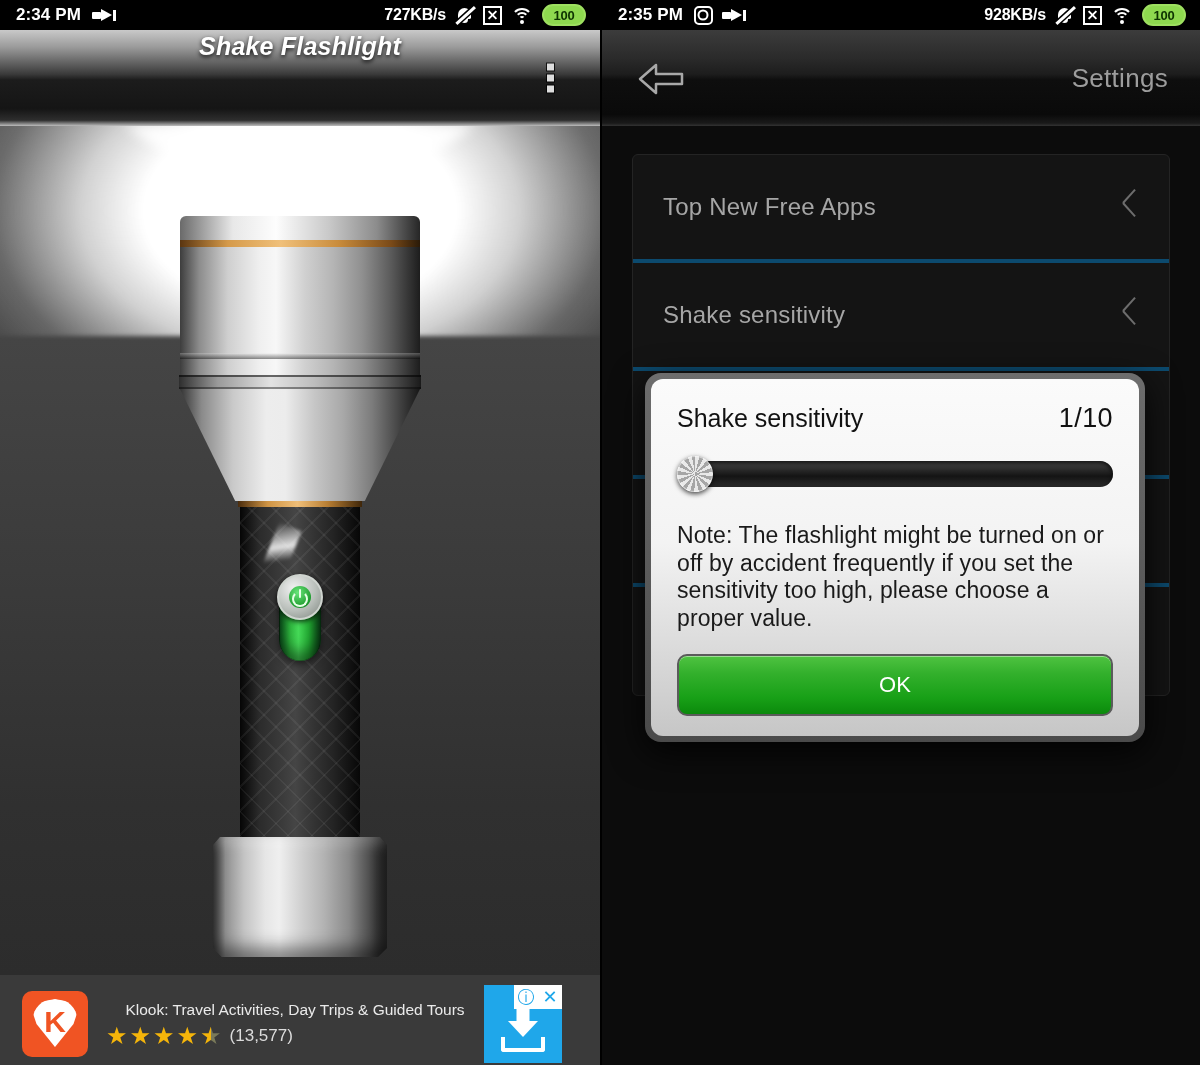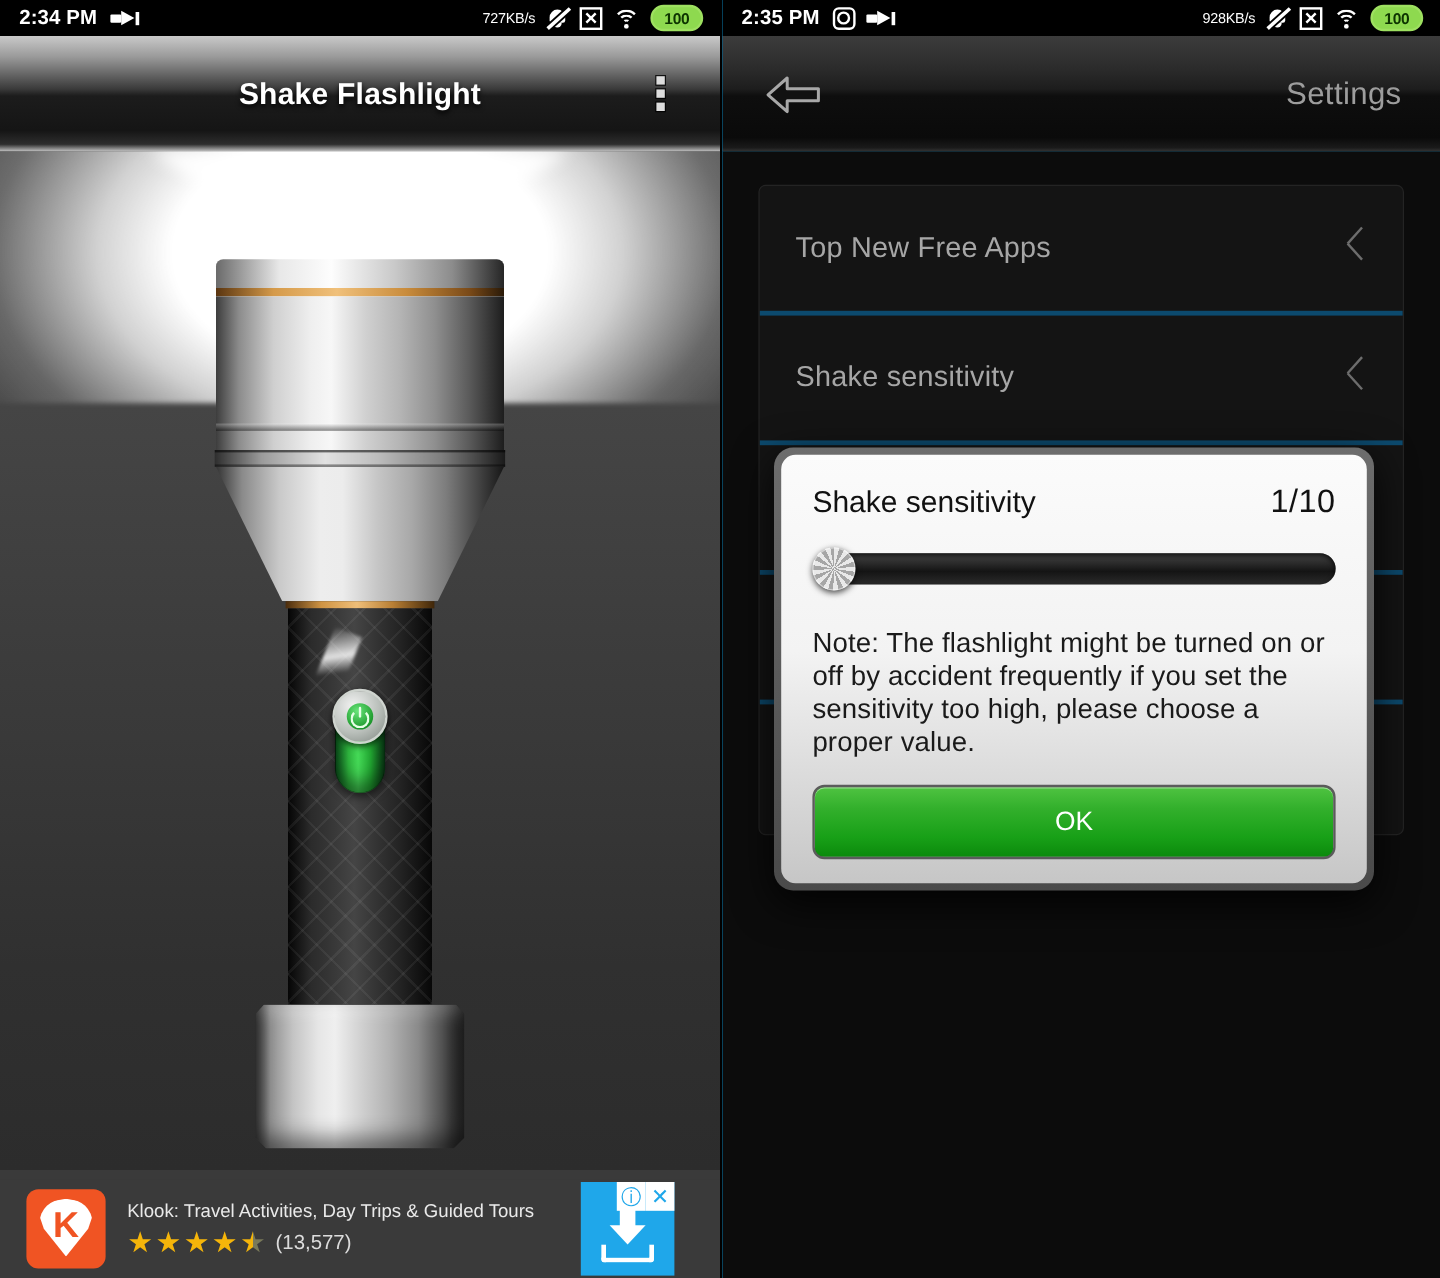--- a/index.html
+++ b/index.html
@@ -7,33 +7,33 @@
     width:1200px; height:1065px;
     background:#000;
     font-family:"Liberation Sans", sans-serif;
     overflow:hidden;
   }
   .screen { position:relative; width:1200px; height:1065px; display:flex; }
 
   
   .panel { position:relative; width:600px; height:1065px; overflow:hidden; }
   .panel-left  { background:#3a3a3a; }
-  .panel-right { background:#0ea5e9; border-left:2px solid #000; }
+  .panel-right { background:#0f172a; border-left:2px solid #000; }
 
   
   .statusbar {
     position:relative; height:30px; background:#000;
     display:flex; align-items:center; padding:0 14px 0 16px;
     color:#fff; z-index:40;
   }
   .sb-time { font-size:17px; font-weight:bold; letter-spacing:.1px; }
   .sb-left-icons { display:flex; align-items:center; gap:9px; margin-left:11px; }
   .sb-spacer { flex:1; }
   .sb-right { display:flex; align-items:center; gap:9px; }
-  .sb-net { font-size:12px; font-weight:normal; letter-spacing:-.2px; }
+  .sb-net { font-size:16px; font-weight:bold; letter-spacing:-.2px; }
 
   .ic { display:inline-block; position:relative; }
   
   .ic-torch { width:24px; height:13px; }
   .ic-torch .bulb {
     position:absolute; left:0; top:3px; width:9px; height:7px; background:#fff; border-radius:1px;
   }
   .ic-torch .cone {
     position:absolute; left:9px; top:0; width:0; height:0;
     border-top:6.5px solid transparent; border-bottom:6.5px solid transparent;
@@ -87,21 +87,21 @@
   .ic-batt {
     width:44px; height:22px; border:2.5px solid #9ee060; border-radius:11px;
     background:#8ed94f; display:flex; align-items:center; justify-content:center;
   }
   .ic-batt span { font-size:13px; font-weight:bold; color:#0d3300; letter-spacing:-.3px; }
 
   
   .app-header {
     position:relative; height:96px;
     background:linear-gradient(to bottom,#c9c9c9 0%,#9a9a9a 18%,#3a3a3a 46%,#1c1c1c 52%,#151515 82%,#2e2e2e 94%,#bdbdbd 100%);
-    display:flex; align-items:center; justify-content:center; z-index:30;
+    display:flex; align-items:flex-start; justify-content:center; z-index:30;font-style:italic;
   }
   .app-title {
     color:#fff; font-size:25px; font-weight:bold;
     text-shadow:0 2px 4px rgba(0,0,0,.9); letter-spacing:.2px;
     margin-top:2px;
   }
   .overflow {
     position:absolute; right:40px; top:50%; transform:translateY(-50%);
     display:flex; flex-direction:column; gap:4px; padding:6px;
   }
@@ -221,21 +221,21 @@
     width:44px; height:48px; background:#fff;
     border-radius:50% 50% 50% 50% / 44% 44% 62% 62%;
     clip-path:polygon(50% 100%, 92% 52%, 100% 30%, 88% 6%, 50% 0, 12% 6%, 0 30%, 8% 52%);
   }
   .ad-icon .k {
     position:absolute; left:50%; top:47%; transform:translate(-50%,-50%);
     font-size:30px; font-weight:bold; color:#f05423; font-family:"Liberation Sans", sans-serif;
   }
   .ad-body { flex:1; padding-left:18px; display:flex; flex-direction:column; gap:5px; min-width:0; }
   .ad-title {
-    color:#eaeaea; font-size:15.5px; white-space:nowrap; overflow:hidden; text-overflow:ellipsis;
+    color:#eaeaea; font-size:15.5px; white-space:nowrap; overflow:hidden; text-overflow:ellipsis;text-align:center;
   }
   .ad-rating { display:flex; align-items:center; gap:2px; }
   .ad-rating .star { font-size:24px; color:#f5b50a; line-height:1; }
   .ad-rating .star.half {
     background:linear-gradient(to right,#f5b50a 50%, #7a7a5a 50%);
     -webkit-background-clip:text; background-clip:text; color:transparent;
   }
   .ad-count { color:#dcdcdc; font-size:17px; margin-left:6px; }
   .ad-cta {
     position:relative; width:78px; height:78px; background:#1fa7ea; flex:0 0 auto;

